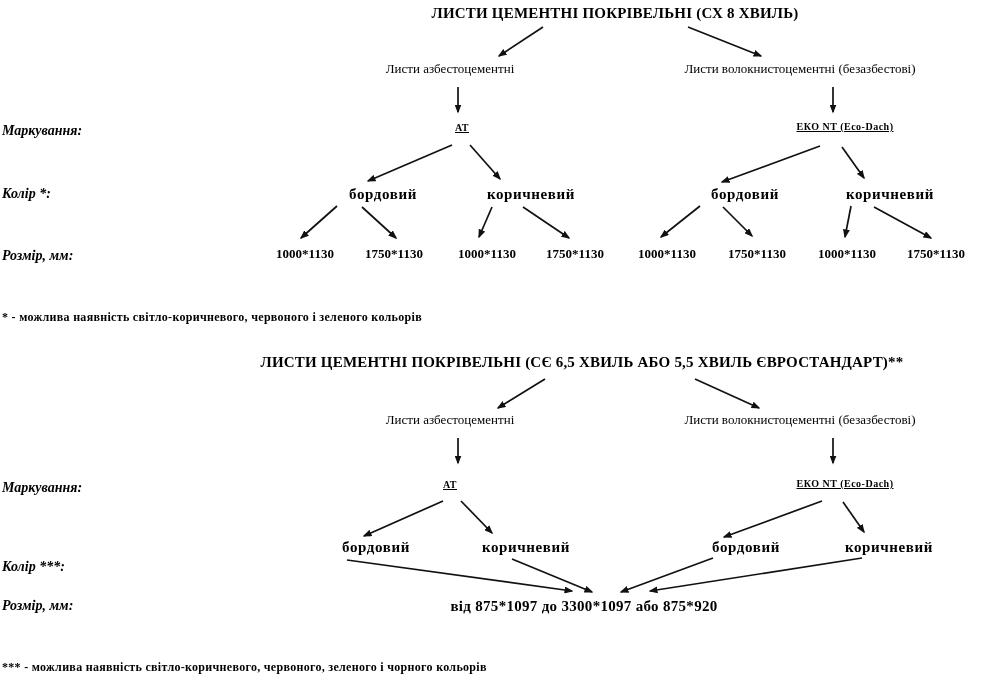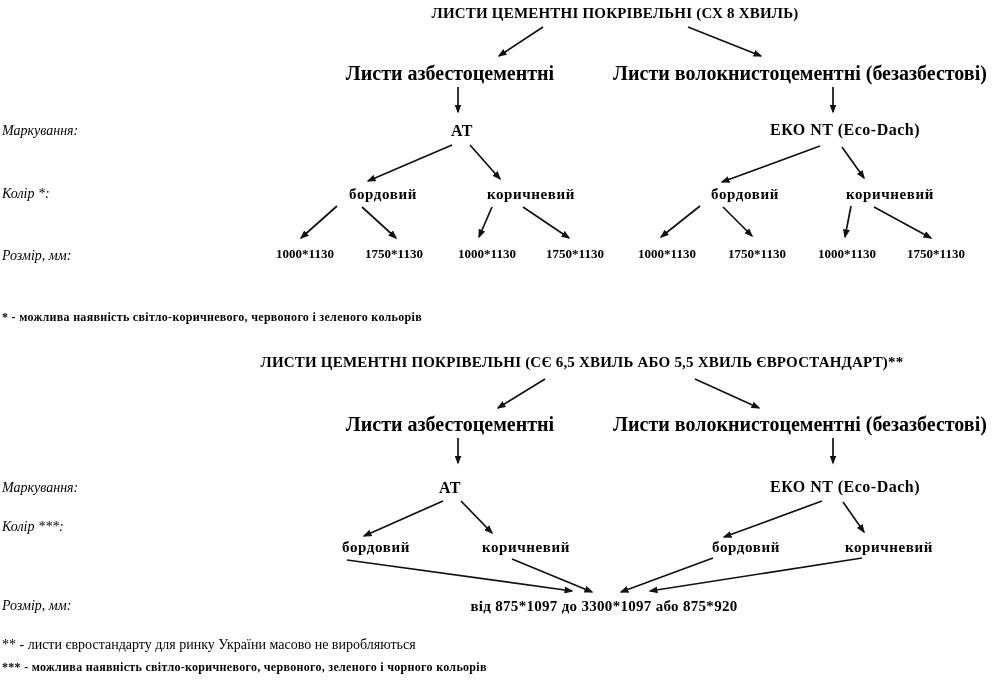--- a/index.html
+++ b/index.html
@@ -4,25 +4,25 @@
 <style>
   html,body{margin:0;padding:0;background:#fff;}
   #canvas{
     position:relative;
     width:1000px;height:680px;
     background:#ffffff;
     font-family:"Liberation Serif","DejaVu Serif",serif;
     color:#000;
     overflow:hidden;
   }
-  .t{position:absolute;white-space:nowrap;line-height:1.15;}
+  .t{position:absolute;white-space:nowrap;line-height:1.15;font-weight:bold;}
   .c{transform:translateX(-50%);}
   .title{font-size:15px;font-weight:bold;letter-spacing:.2px;}
-  .branch{font-size:20px;font-weight:bold;}
-  .mark{font-size:16px;font-weight:bold;letter-spacing:.5px;}
+  .branch{font-size:13px;font-weight:normal;}
+  .mark{font-size:10px;font-weight:bold;letter-spacing:.5px;text-decoration:underline;}
   .color{font-size:15px;font-weight:bold;letter-spacing:.6px;margin-left:31px;}
   .size{font-size:13px;font-weight:bold;text-align:center;}
   .rowlbl{font-size:14px;font-style:italic;}
   .fnote-b{font-size:12px;font-weight:bold;letter-spacing:.3px;}
   .fnote-r{font-size:14px;}
   .sizeval{font-size:15px;font-weight:bold;letter-spacing:.3px;}
   svg.arrows{position:absolute;left:0;top:0;pointer-events:none;}
   svg.arrows line{stroke:#111;stroke-width:1.7;}
 </style>
 </head>
@@ -101,25 +101,24 @@
 
   <div class="t c title" style="left:582px;top:354px;text-align:right;">ЛИСТИ ЦЕМЕНТНІ ПОКРІВЕЛЬНІ (СЄ 6,5 ХВИЛЬ АБО 5,5 ХВИЛЬ ЄВРОСТАНДАРТ)**</div>
 
   <div class="t c branch" style="left:450px;top:413px;">Листи азбестоцементні</div>
   <div class="t c branch" style="left:800px;top:413px;">Листи волокнистоцементні (безазбестові)</div>
 
   <div class="t rowlbl" style="left:2px;top:480px;">Маркування:</div>
   <div class="t c mark" style="left:450px;top:479px;">АТ</div>
   <div class="t c mark" style="left:845px;top:478px;">ЕКО NT (Eco-Dach)</div>
 
-  <div class="t rowlbl" style="left:2px;top:519px;text-align:center;">Колір ***:</div>
+  <div class="t rowlbl" style="left:2px;top:559px;text-align:center;">Колір ***:</div>
   <div class="t c color" style="left:345px;top:539px;">бордовий</div>
   <div class="t c color" style="left:495px;top:539px;">коричневий</div>
   <div class="t c color" style="left:715px;top:539px;">бордовий</div>
   <div class="t c color" style="left:858px;top:539px;">коричневий</div>
 
   <div class="t rowlbl" style="left:2px;top:598px;">Розмір, мм:</div>
-  <div class="t c sizeval" style="left:604px;top:598px;">від 875*1097 до 3300*1097 або 875*920</div>
+  <div class="t c sizeval" style="left:584px;top:598px;">від 875*1097 до 3300*1097 або 875*920</div>
 
-  <div class="t fnote-r" style="left:2px;top:637px;">** - листи євростандарту для ринку України масово не виробляються</div>
   <div class="t fnote-b" style="left:2px;top:661px;">*** - можлива наявність світло-коричневого, червоного, зеленого і чорного кольорів</div>
 
 </div>
 
 </body></html>

